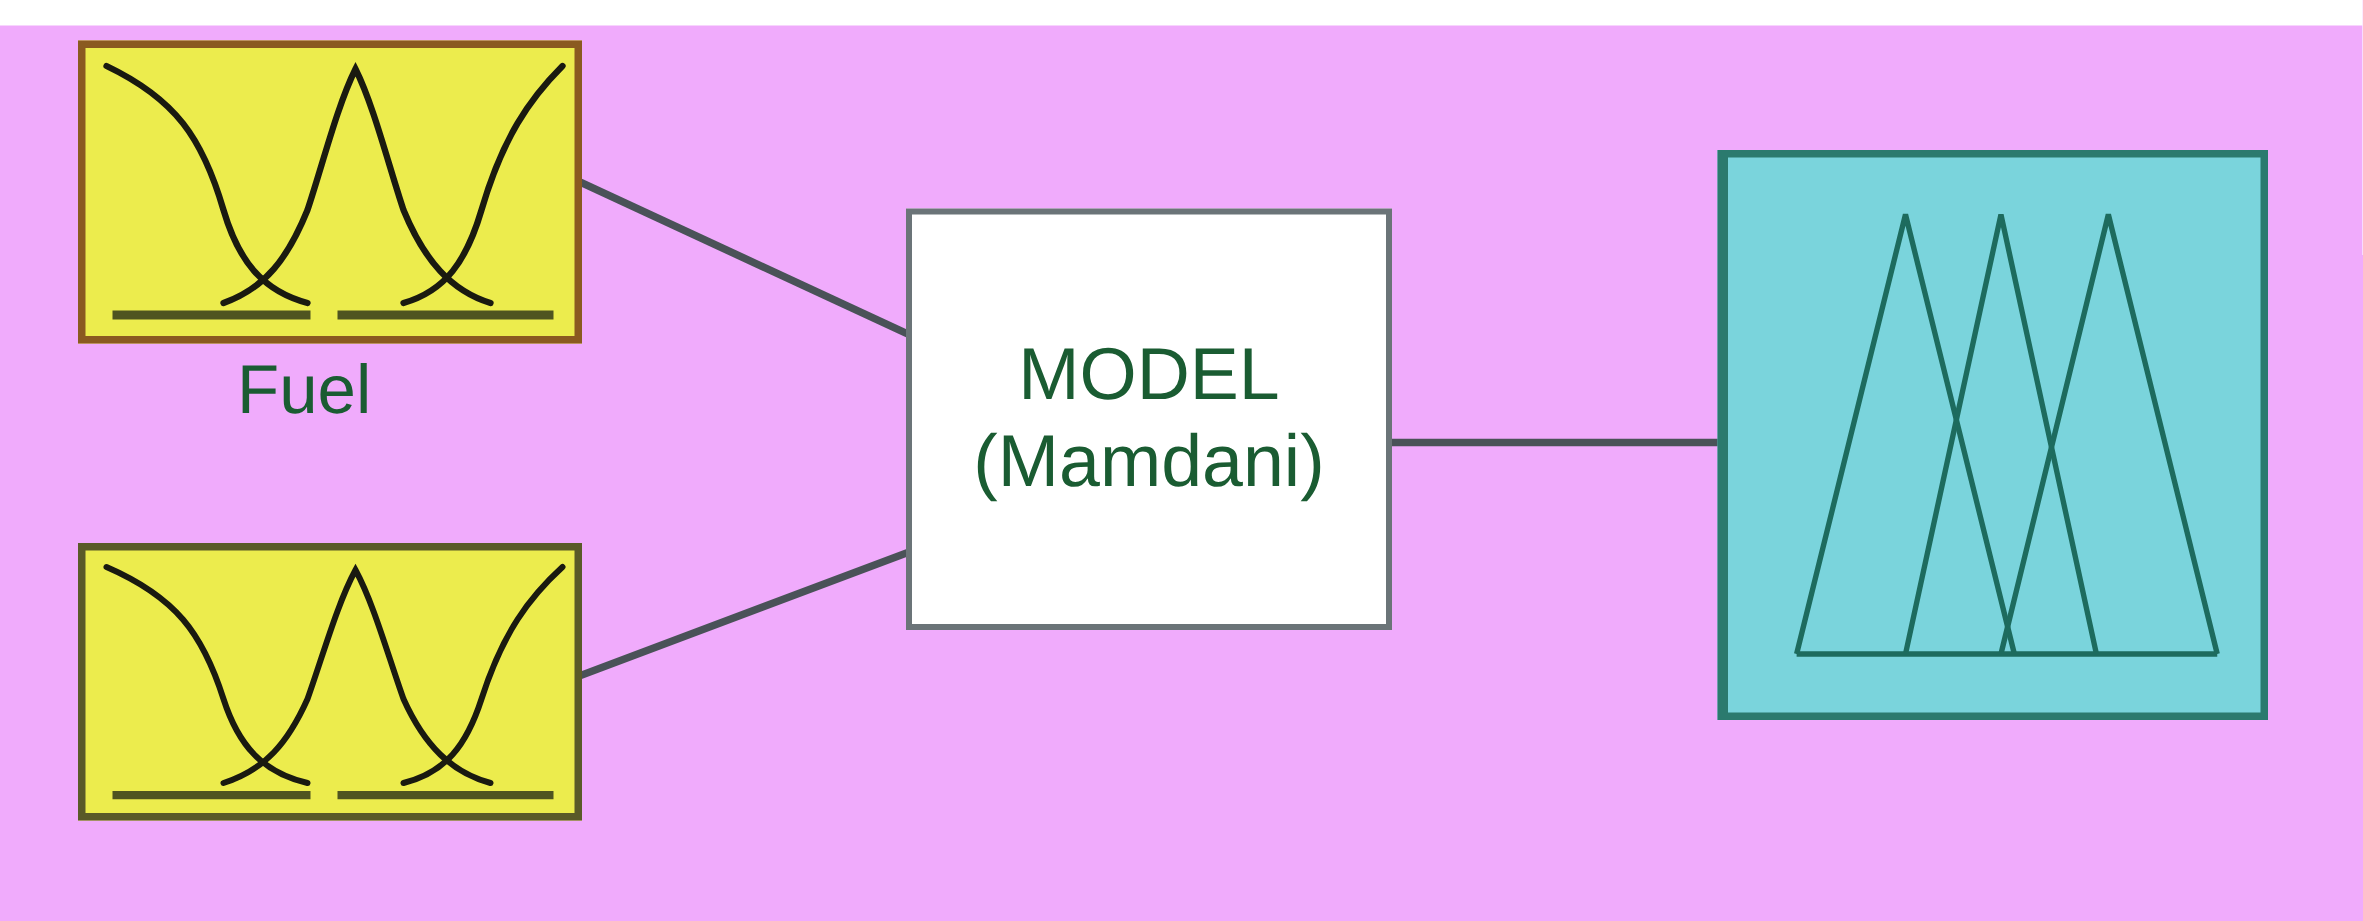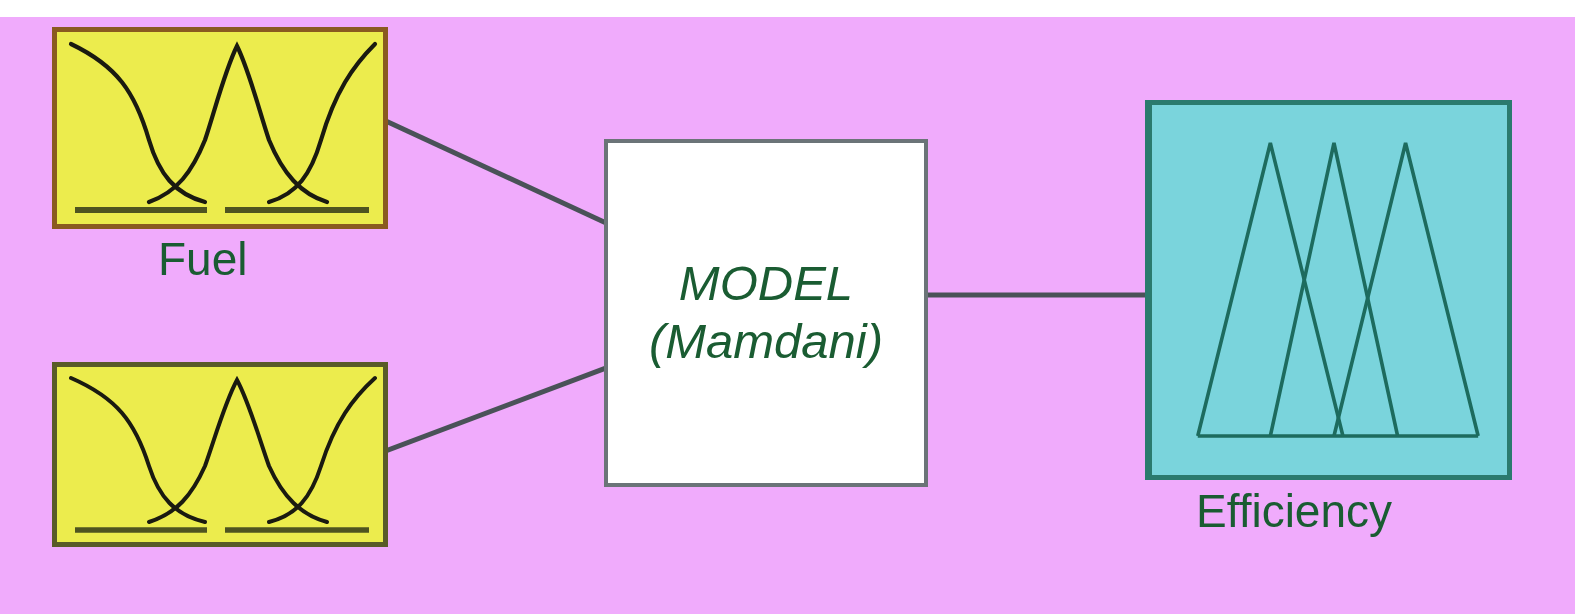--- a/index.html
+++ b/index.html
@@ -57,28 +57,27 @@
   }
   #excessair-label {
     left: 72px;
     top: 538px;
   }
   
   #model-box {
     left: 604px;
     top: 122px;
     width: 324px;
-    height: 348px;
+    height: 281px;
     background: #ffffff;
     border: 4px solid #6b7478;
     display: flex;
     flex-direction: column;
     align-items: center;
     justify-content: center;
-    font-style: italic;
   }
   #model-box .model-line {
     color: #1a5c32;
     font-size: 49px;
     line-height: 1.18;
     text-align: center;
     white-space: nowrap;
   }
   
   #efficiency-box {
@@ -160,15 +159,14 @@
         <path d="M 46 331 L 119 38 L 192 331"></path>
 
         <path d="M 119 331 L 183 38 L 247 331"></path>
 
         <path d="M 183 331 L 255 38 L 328 331"></path>
 
         <line x1="46" y1="331" x2="328" y2="331"></line>
       </g>
     </svg>
   </div>
-  <div class="node-label" id="efficiency-label">Efficiency</div>
 
 </div>
 
 </body></html>

